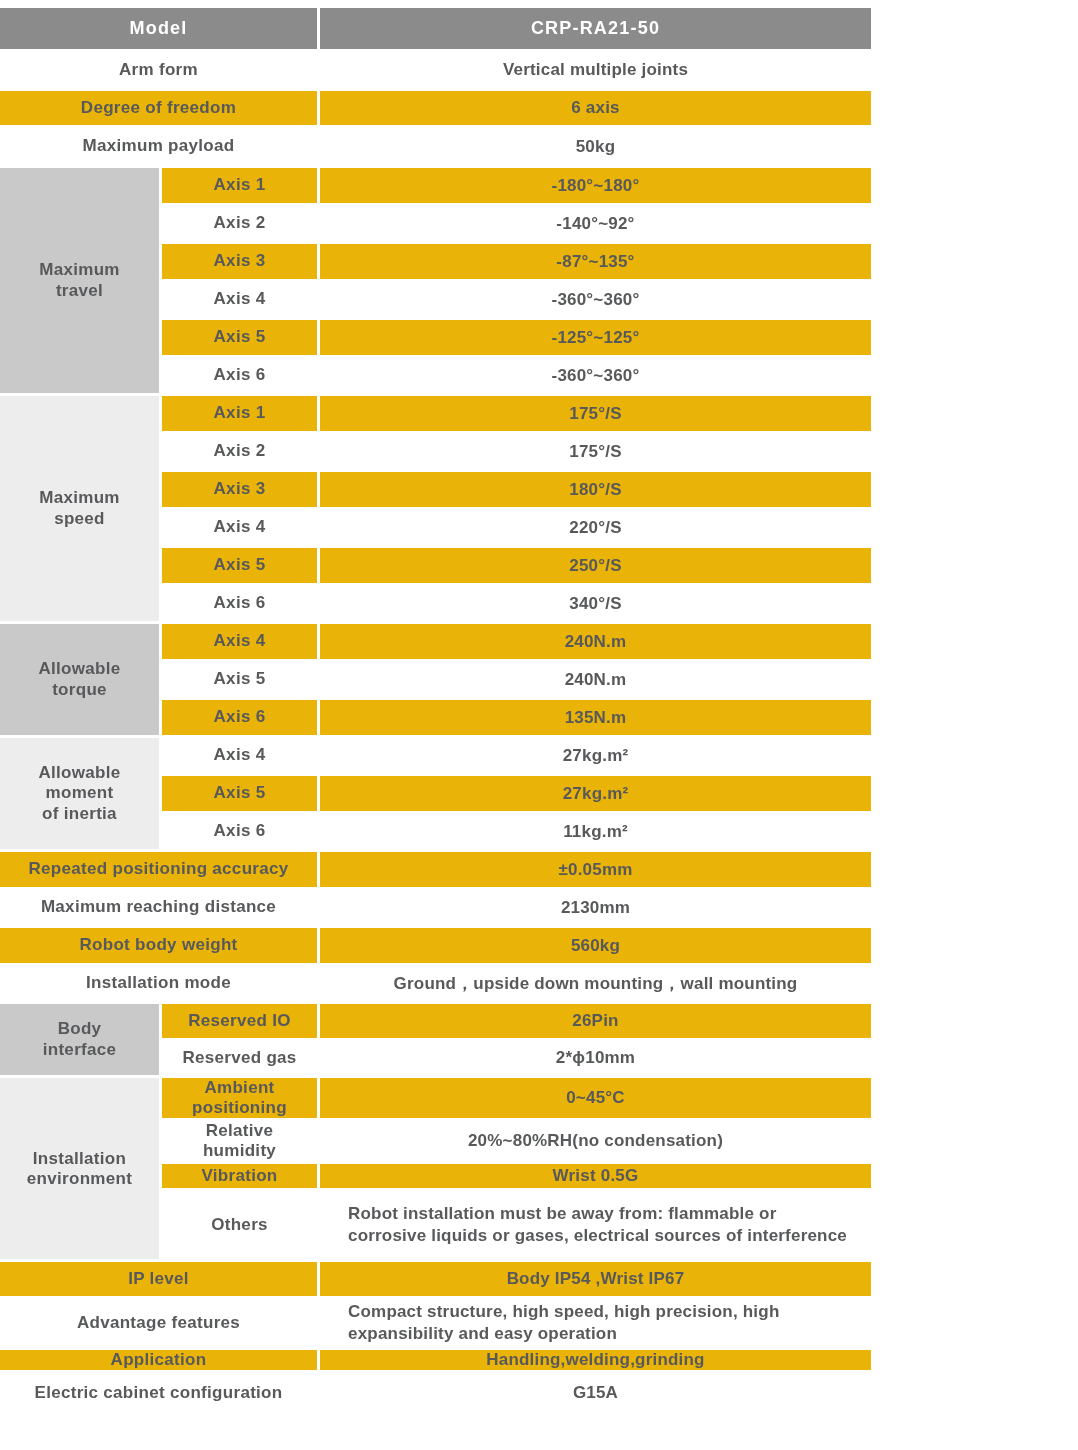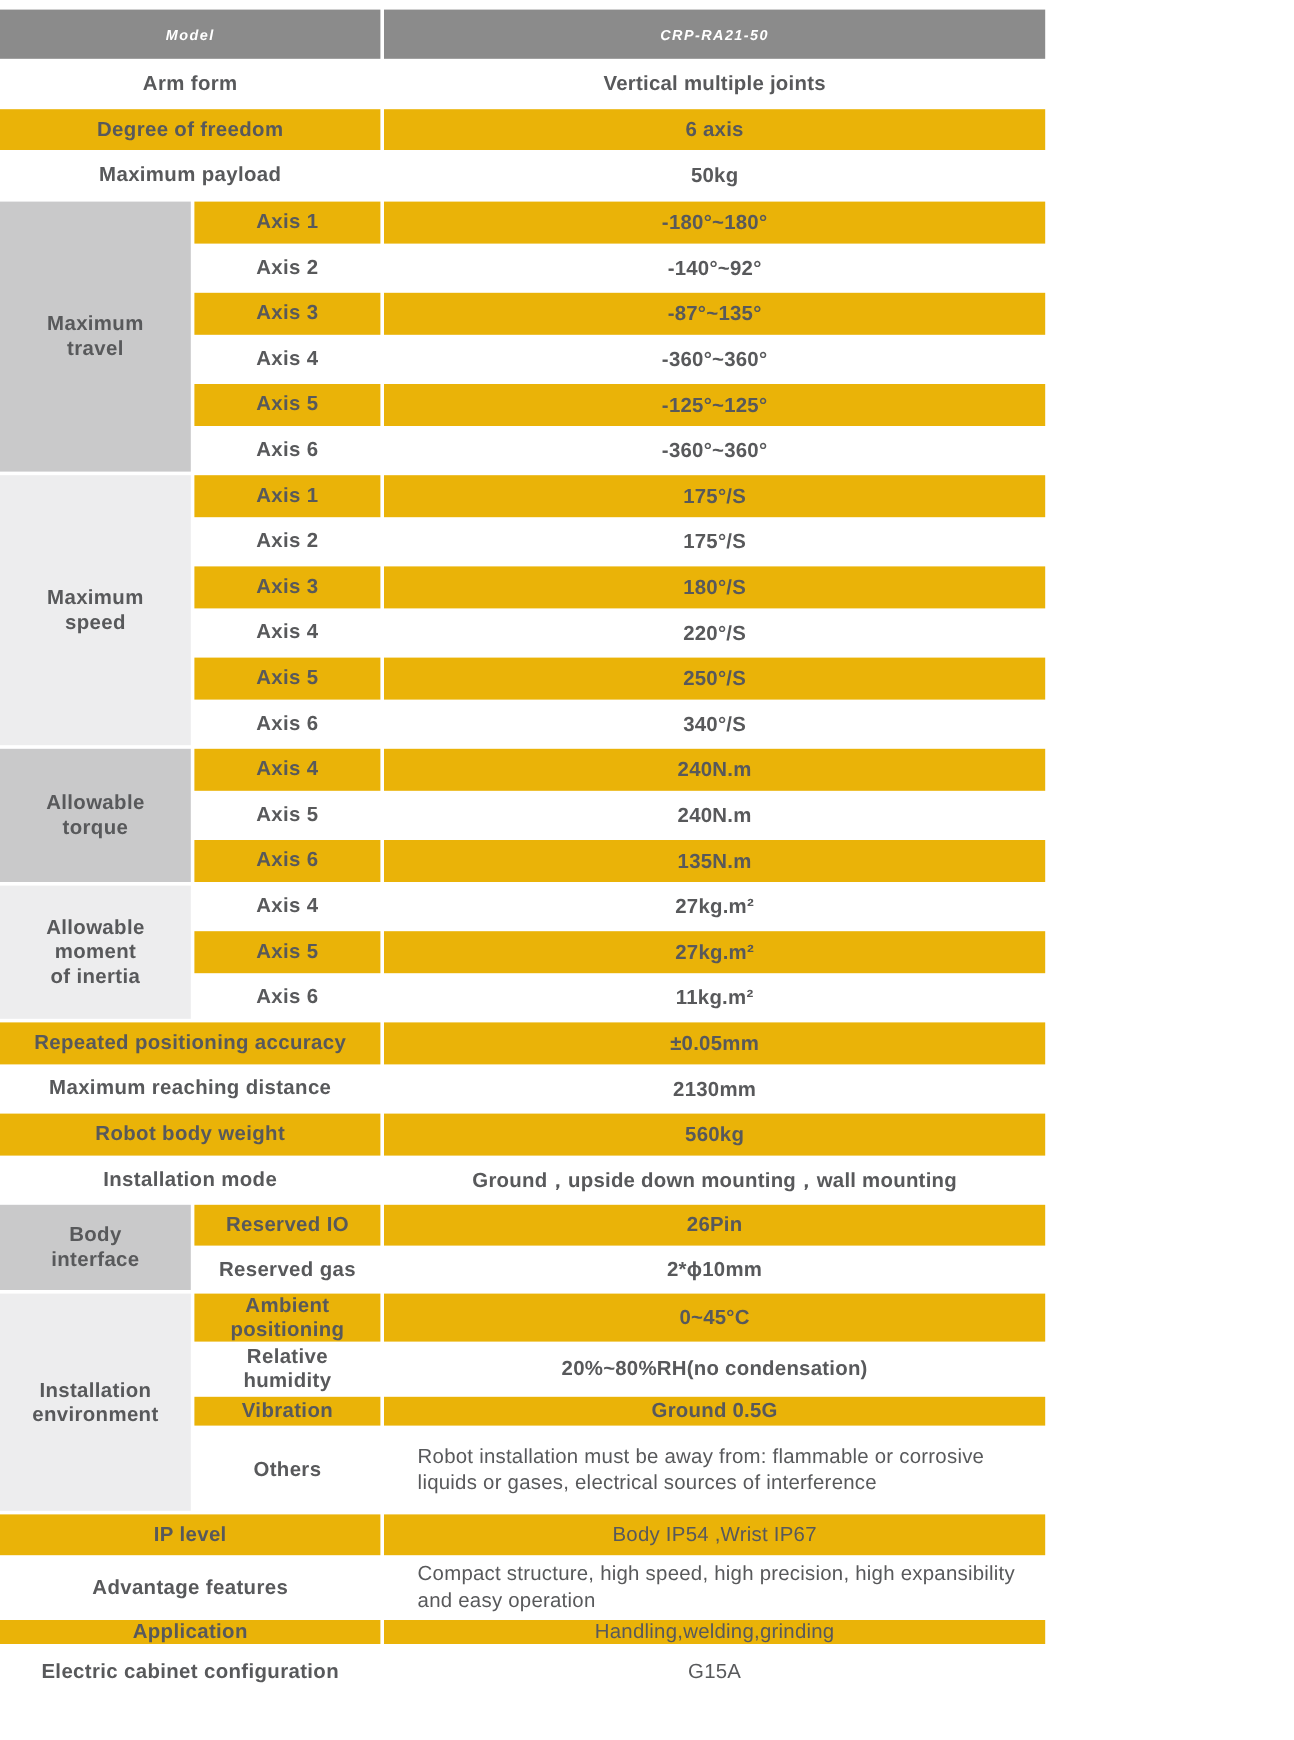--- a/index.html
+++ b/index.html
@@ -18,25 +18,25 @@
     text-align:center;
     padding:0 6px;
     box-sizing:border-box;
     overflow:hidden;
   }
   
   .gray{background:#eab308;}
   .white{background:#ffffff;}
   .grp-dark{background:#c9c9ca;}
   .grp-light{background:#ededee;}
-  .hdr{background:#8b8b8b;color:#ffffff;font-weight:bold;font-size:12px;letter-spacing:1.2px;font-style:italic;}
+  .hdr{background:#8b8b8b;color:#ffffff;font-weight:bold;font-size:18px;letter-spacing:1.2px;}
   
   .lbl{font-weight:bold;letter-spacing:0.3px;white-space:pre-line;line-height:1.18;margin-top:44px;}
   .val{font-weight:bold;letter-spacing:0.2px;}
-  .val-bold{font-weight:normal;letter-spacing:0.2px;}
+  .val-bold{font-weight:bold;letter-spacing:0.2px;}
   .left{text-align:left;padding:0 24px 0 28px;line-height:1.28;}
 </style>
 </head>
 <body>
 
 <table class="spec">
   <colgroup>
     <col style="width:159px">
       <col style="width:155px">
       <col style="width:551px">
@@ -181,21 +181,21 @@
 positioning</td>
       <td class="val gray">0~45°C</td>
     </tr>
     <tr style="height:39px">
       <td class="lbl white">Relative
 humidity</td>
       <td class="val white">20%~80%RH(no condensation)</td>
     </tr>
     <tr style="height:24px">
       <td class="lbl gray">Vibration</td>
-      <td class="val gray">Ground 0.5G</td>
+      <td class="val gray">Wrist 0.5G</td>
     </tr>
     <tr style="height:68px">
       <td class="lbl white">Others</td>
       <td class="val-bold left white">Robot installation must be away from: flammable or corrosive liquids or gases, electrical sources of interference</td>
     </tr>
 
     <tr style="height:34px">
       <td colspan="2" class="lbl gray">IP level</td>
       <td class="val-bold gray">Body IP54 ,Wrist IP67</td>
     </tr>

